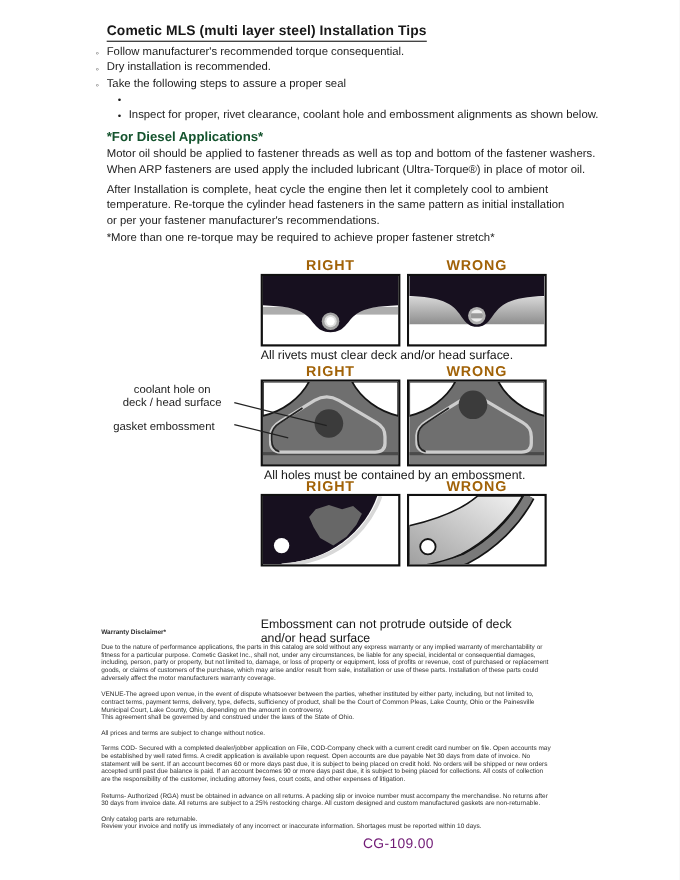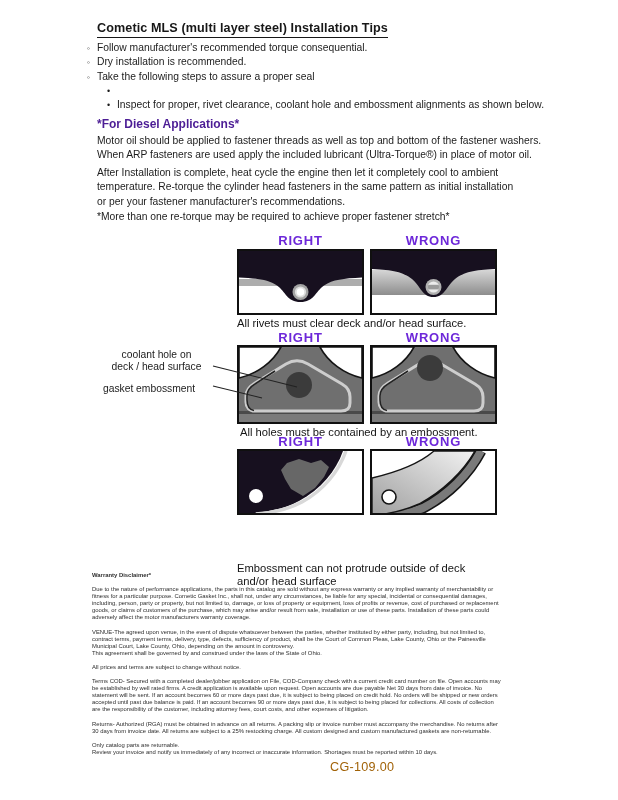--- a/index.html
+++ b/index.html
@@ -12,34 +12,34 @@
   .pre{white-space:pre-line;}
   .title{
     left:97px;top:21px;font-size:12.6px;font-weight:bold;color:#171717;
     border-bottom:1.6px solid #171717;padding-bottom:2px;letter-spacing:.1px;
   }
   .bullets{left:87px;top:41px;width:470px;font-size:10.3px;line-height:13.3px;}
   .b-row{display:flex;}
   .b-row .mk{width:10px;font-size:8px;padding-top:1px;color:#1c1c1c;flex:0 0 10px;}
   .b-row.sub{margin-left:20px;}
   .b-row.sub .mk{font-size:9px;}
-  .diesel-h{left:97px;top:117px;font-size:12px;font-weight:bold;color:#4c1d95;}
+  .diesel-h{left:97px;top:117px;font-size:12px;font-weight:bold;color:#14532d;}
   .para{left:97px;top:0;width:452px;font-size:10.3px;line-height:14.4px;}
   .p1{top:134px;} .p2{top:166px;} .p3{top:210px;}
   .dg-label{width:127px;text-align:center;font-size:13px;font-weight:600;
-    letter-spacing:.8px;color:#6d28d9;}
+    letter-spacing:.8px;color:#a16207;}
   .dg-box{width:123px;height:62px;border:2px solid #101010;background:#fff;overflow:hidden;}
   .dg-box.tall{height:75px;}
   .dg-box svg{display:block;}
   .caption{font-size:11.2px;color:#151515;font-weight:400;line-height:12.6px;}
   .side-label{font-size:10.3px;line-height:11.6px;text-align:center;color:#1c1c1c;}
   .warranty{left:92px;top:572px;width:436px;font-size:5.9px;line-height:7.1px;color:#2e2e2e;}
   .warranty .w-h{font-weight:bold;margin-bottom:7px;}
   .warranty p{margin:0 0 7px 0;}
-  .page-code{left:330px;top:760px;font-size:12.6px;color:#a16207;letter-spacing:.3px;}
+  .page-code{left:330px;top:760px;font-size:12.6px;color:#701a75;letter-spacing:.3px;}
 </style>
 </head>
 <body>
 
 <div class="page">
 
   <div class="abs title">Cometic MLS (multi layer steel) Installation Tips</div>
 
   <div class="abs bullets">
     <div class="b-row">

